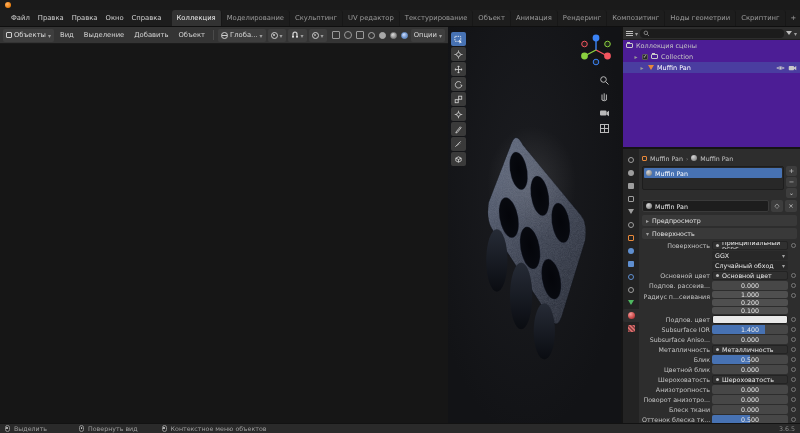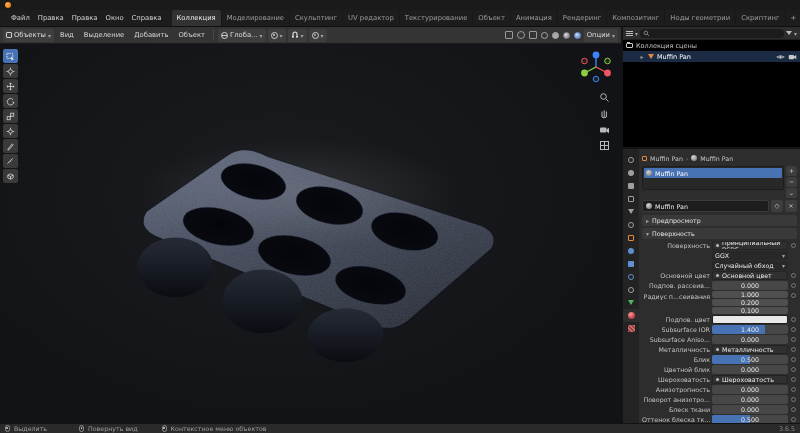--- a/index.html
+++ b/index.html
@@ -20,21 +20,21 @@
     background:radial-gradient(circle at 38% 35%, #ffb060 15%, #e87d0d 70%, #b35f08); }
   .mitem { display:flex; align-items:center; padding:0 4px; font-size:6.8px; color:#d2d2d2; }
   .tabs { display:flex; margin-left:6px; align-items:stretch; }
   .wtab { display:flex; align-items:center; padding:0 5px; font-size:6.8px; color:#9b9b9b;
     border-radius:3px 3px 0 0; border-right:1px solid #171717; white-space:nowrap; }
   .wtab.active { background:#323232; color:#ededed; }
   .arr { font-size:6px; color:#9f9f9f; }
 
   
   .main { flex:1; display:flex; min-height:0; }
-  .viewport-col { flex:1; display:flex; flex-direction:column; min-width:0; }
+  .viewport-col { flex:1; display:flex; flex-direction:row; min-width:0; }
 
   
   .vheader { height:17px; background:#343434; display:flex; align-items:center; gap:2px;
     padding:0 3px; border-bottom:1px solid #1b1b1b; flex:0 0 auto; }
   .hdr-drop { display:flex; align-items:center; gap:2px; background:#3e3e3e; border-radius:2px;
     height:13px; padding:0 3px; font-size:6.8px; color:#dcdcdc; white-space:nowrap; }
   .hmenu { font-size:6.8px; color:#d5d5d5; padding:0 4px; }
   .hsep { width:1px; height:10px; background:#4a4a4a; margin:0 2px; }
   .spacer { flex:1; }
   .mode-icon { width:6px; height:6px; border:1px solid #cfcfcf; border-radius:1px; }
@@ -67,21 +67,21 @@
   
   .nav-gizmo { position:absolute; top:6px; right:8px; }
   .view-controls { position:absolute; top:48px; right:11px; display:flex;
     flex-direction:column; gap:5px; align-items:center; }
 
   
   .right { width:179px; flex:0 0 auto; display:flex; flex-direction:column;
     border-left:2px solid #141414; }
 
   
-  .outliner { height:122px; background:#000000; border-bottom:2px solid #141414;
+  .outliner { height:122px; background:#4c1d95; border-bottom:2px solid #141414;
     display:flex; flex-direction:column; flex:0 0 auto; }
   .out-header { height:13px; background:#2d2d2d; border-bottom:1px solid #1f1f1f;
     display:flex; align-items:center; gap:2px; padding:0 3px; }
   .list-icon { width:7px; height:1px; background:#bdbdbd; box-shadow:0 2px 0 #bdbdbd, 0 4px 0 #bdbdbd; margin-top:-4px; }
   .search-box { flex:1; height:9px; background:#1c1c1c; border-radius:4px; display:flex;
     align-items:center; padding:0 3px; gap:2px; }
   .out-row { height:11px; display:flex; align-items:center; gap:3px; font-size:6.5px;
     color:#c5c5c5; padding:0 3px; }
   .out-row .right-icons { margin-left:auto; display:flex; gap:3px; align-items:center; }
   .out-row.selected { background:rgba(71,114,179,0.38); color:#fff; }
@@ -392,20 +392,26 @@
                 <path d="M6.8 6.8 L9.5 9.5"></path>
             </svg>
           </div>
           <span class="funnel-icon"></span>
           <span class="arr">▾</span>
         </div>
         <div class="out-row">
           <span class="coll-icon"></span>
           <span>Коллекция сцены</span>
         </div>
+        <div class="out-row" style="padding-left:10px;">
+          <span class="expander">▸</span>
+          <span class="checkbox">✓</span>
+          <span class="coll-icon"></span>
+          <span>Collection</span>
+        </div>
         <div class="out-row selected" style="padding-left:16px;">
           <span class="expander">▸</span>
           <span class="mesh-icon"></span>
           <span>Muffin Pan</span>
           <div class="right-icons">
             <svg width="9" height="6" viewBox="0 0 12 8">
               <path d="M1 4 Q6 0.2 11 4 Q6 7.8 1 4 Z" fill="none" stroke="#c9c9c9" stroke-width="1"></path>
               <circle cx="6" cy="4" r="1.5" fill="#c9c9c9"></circle>
             </svg>
             <svg width="9" height="7" viewBox="0 0 12 9" fill="#c9c9c9">

